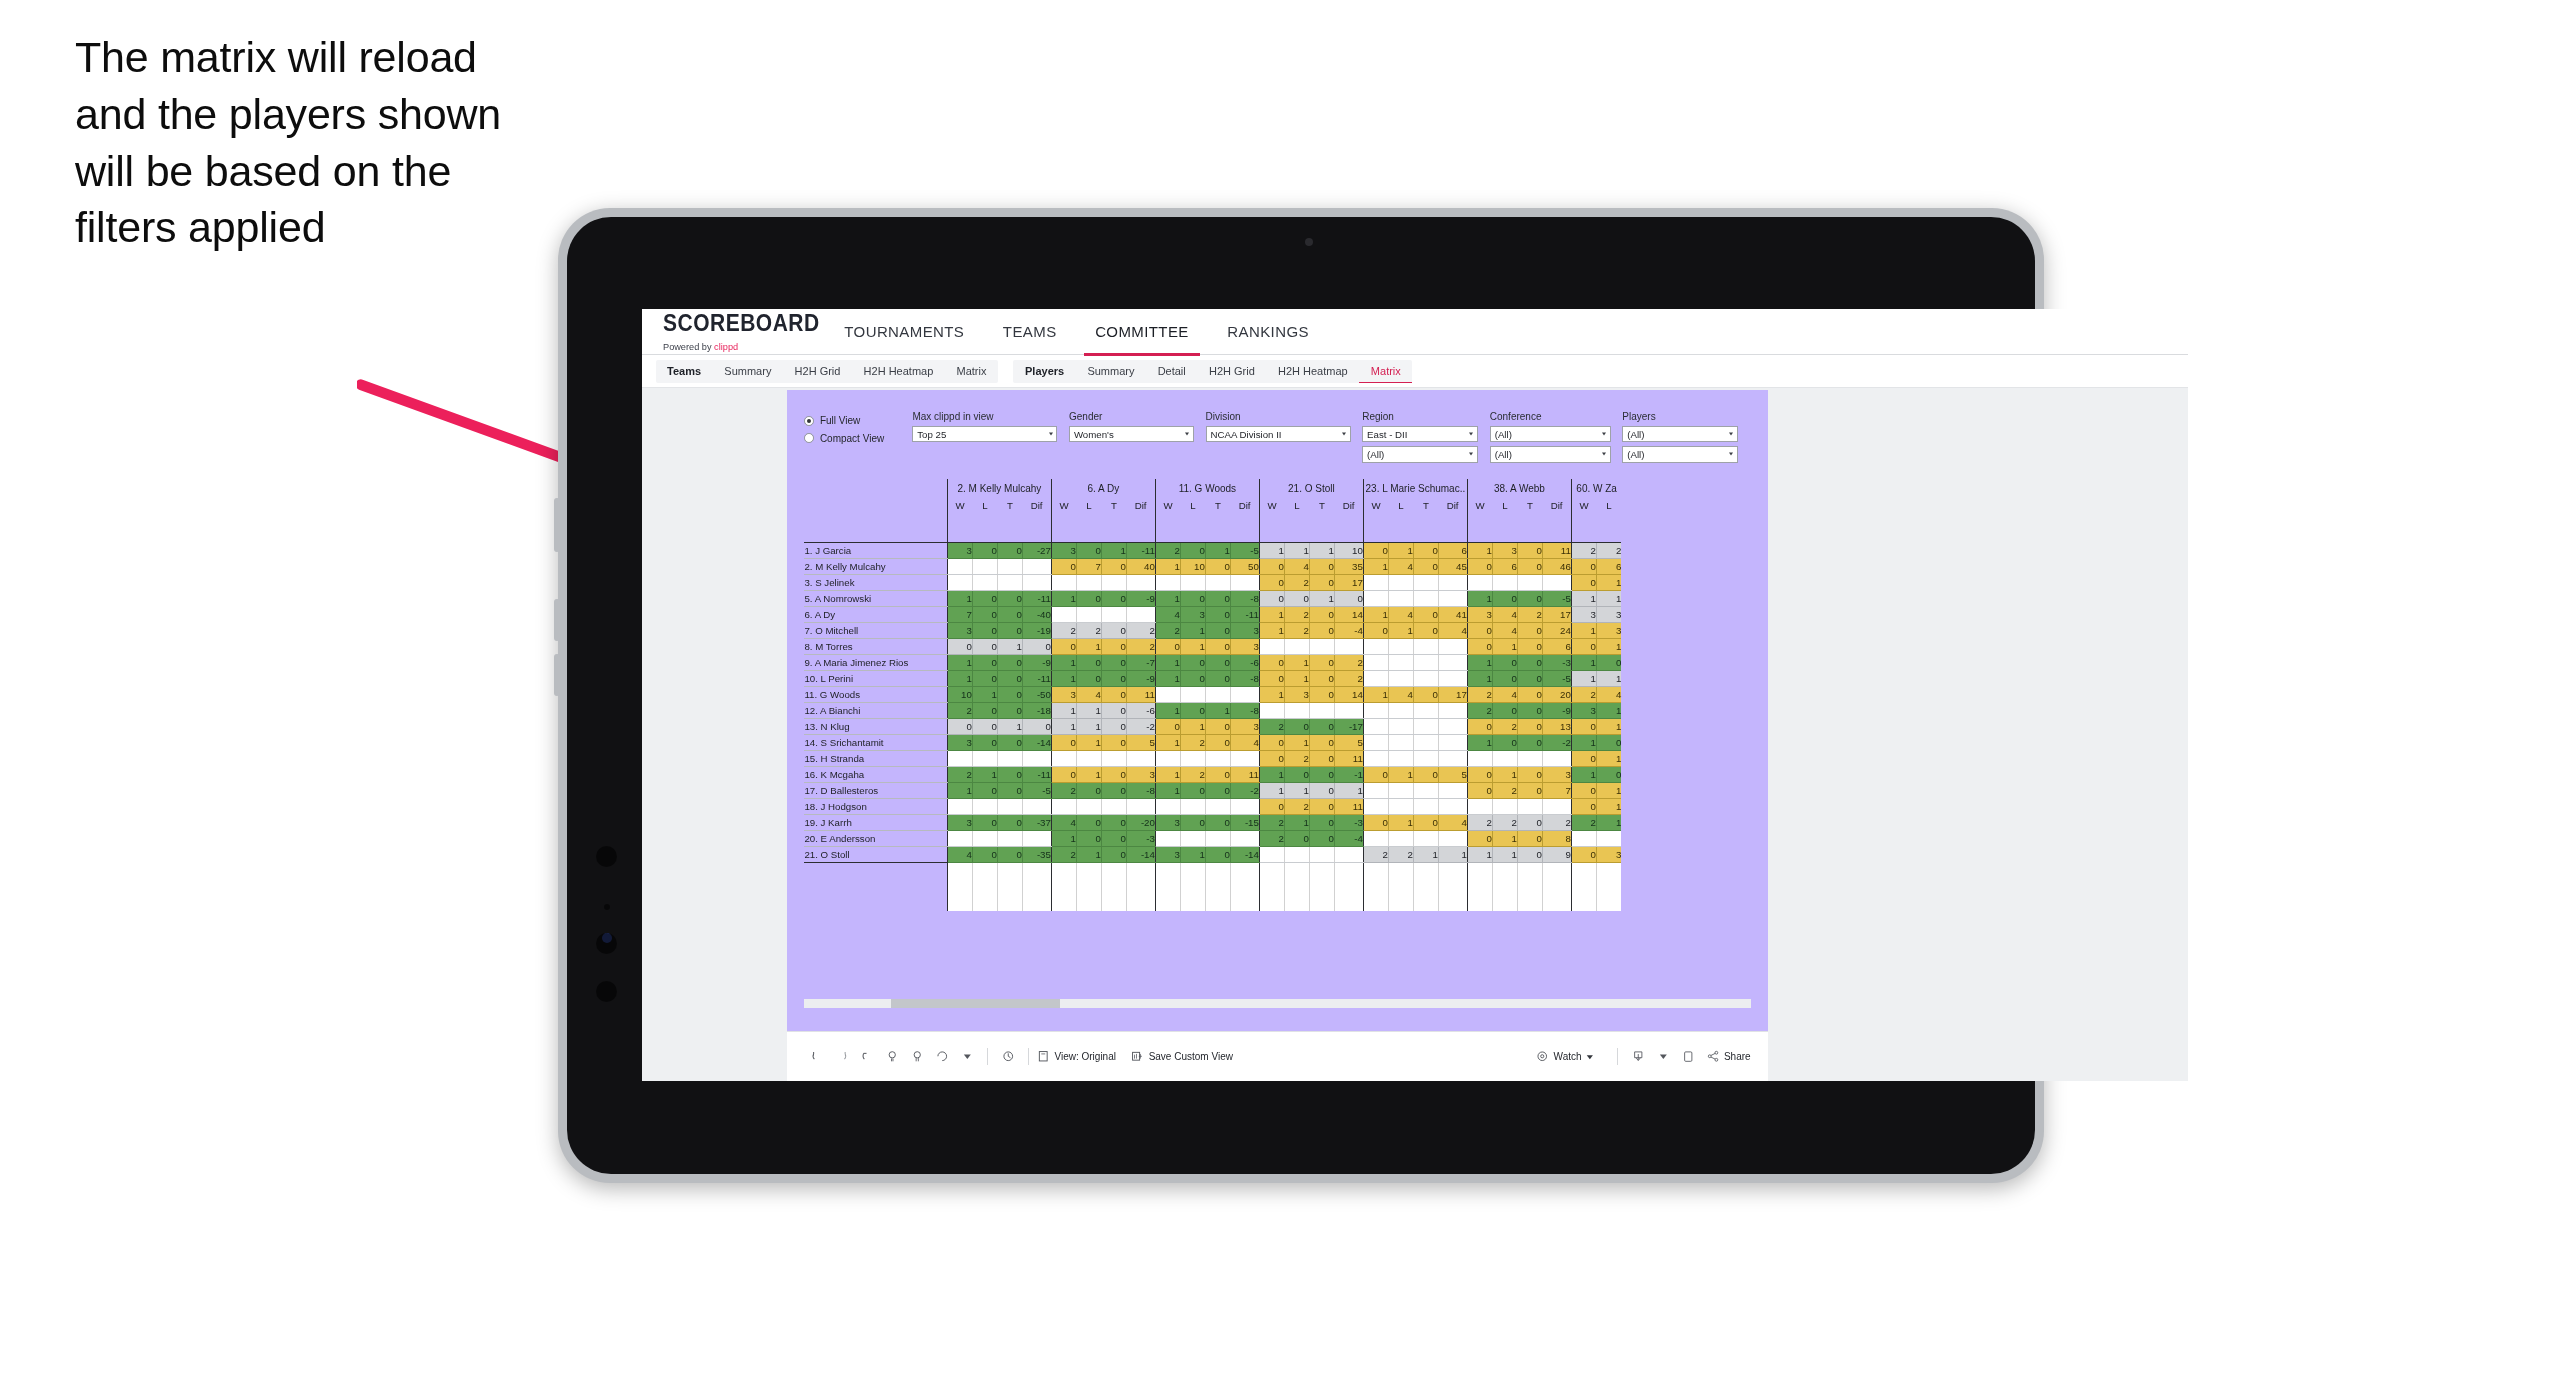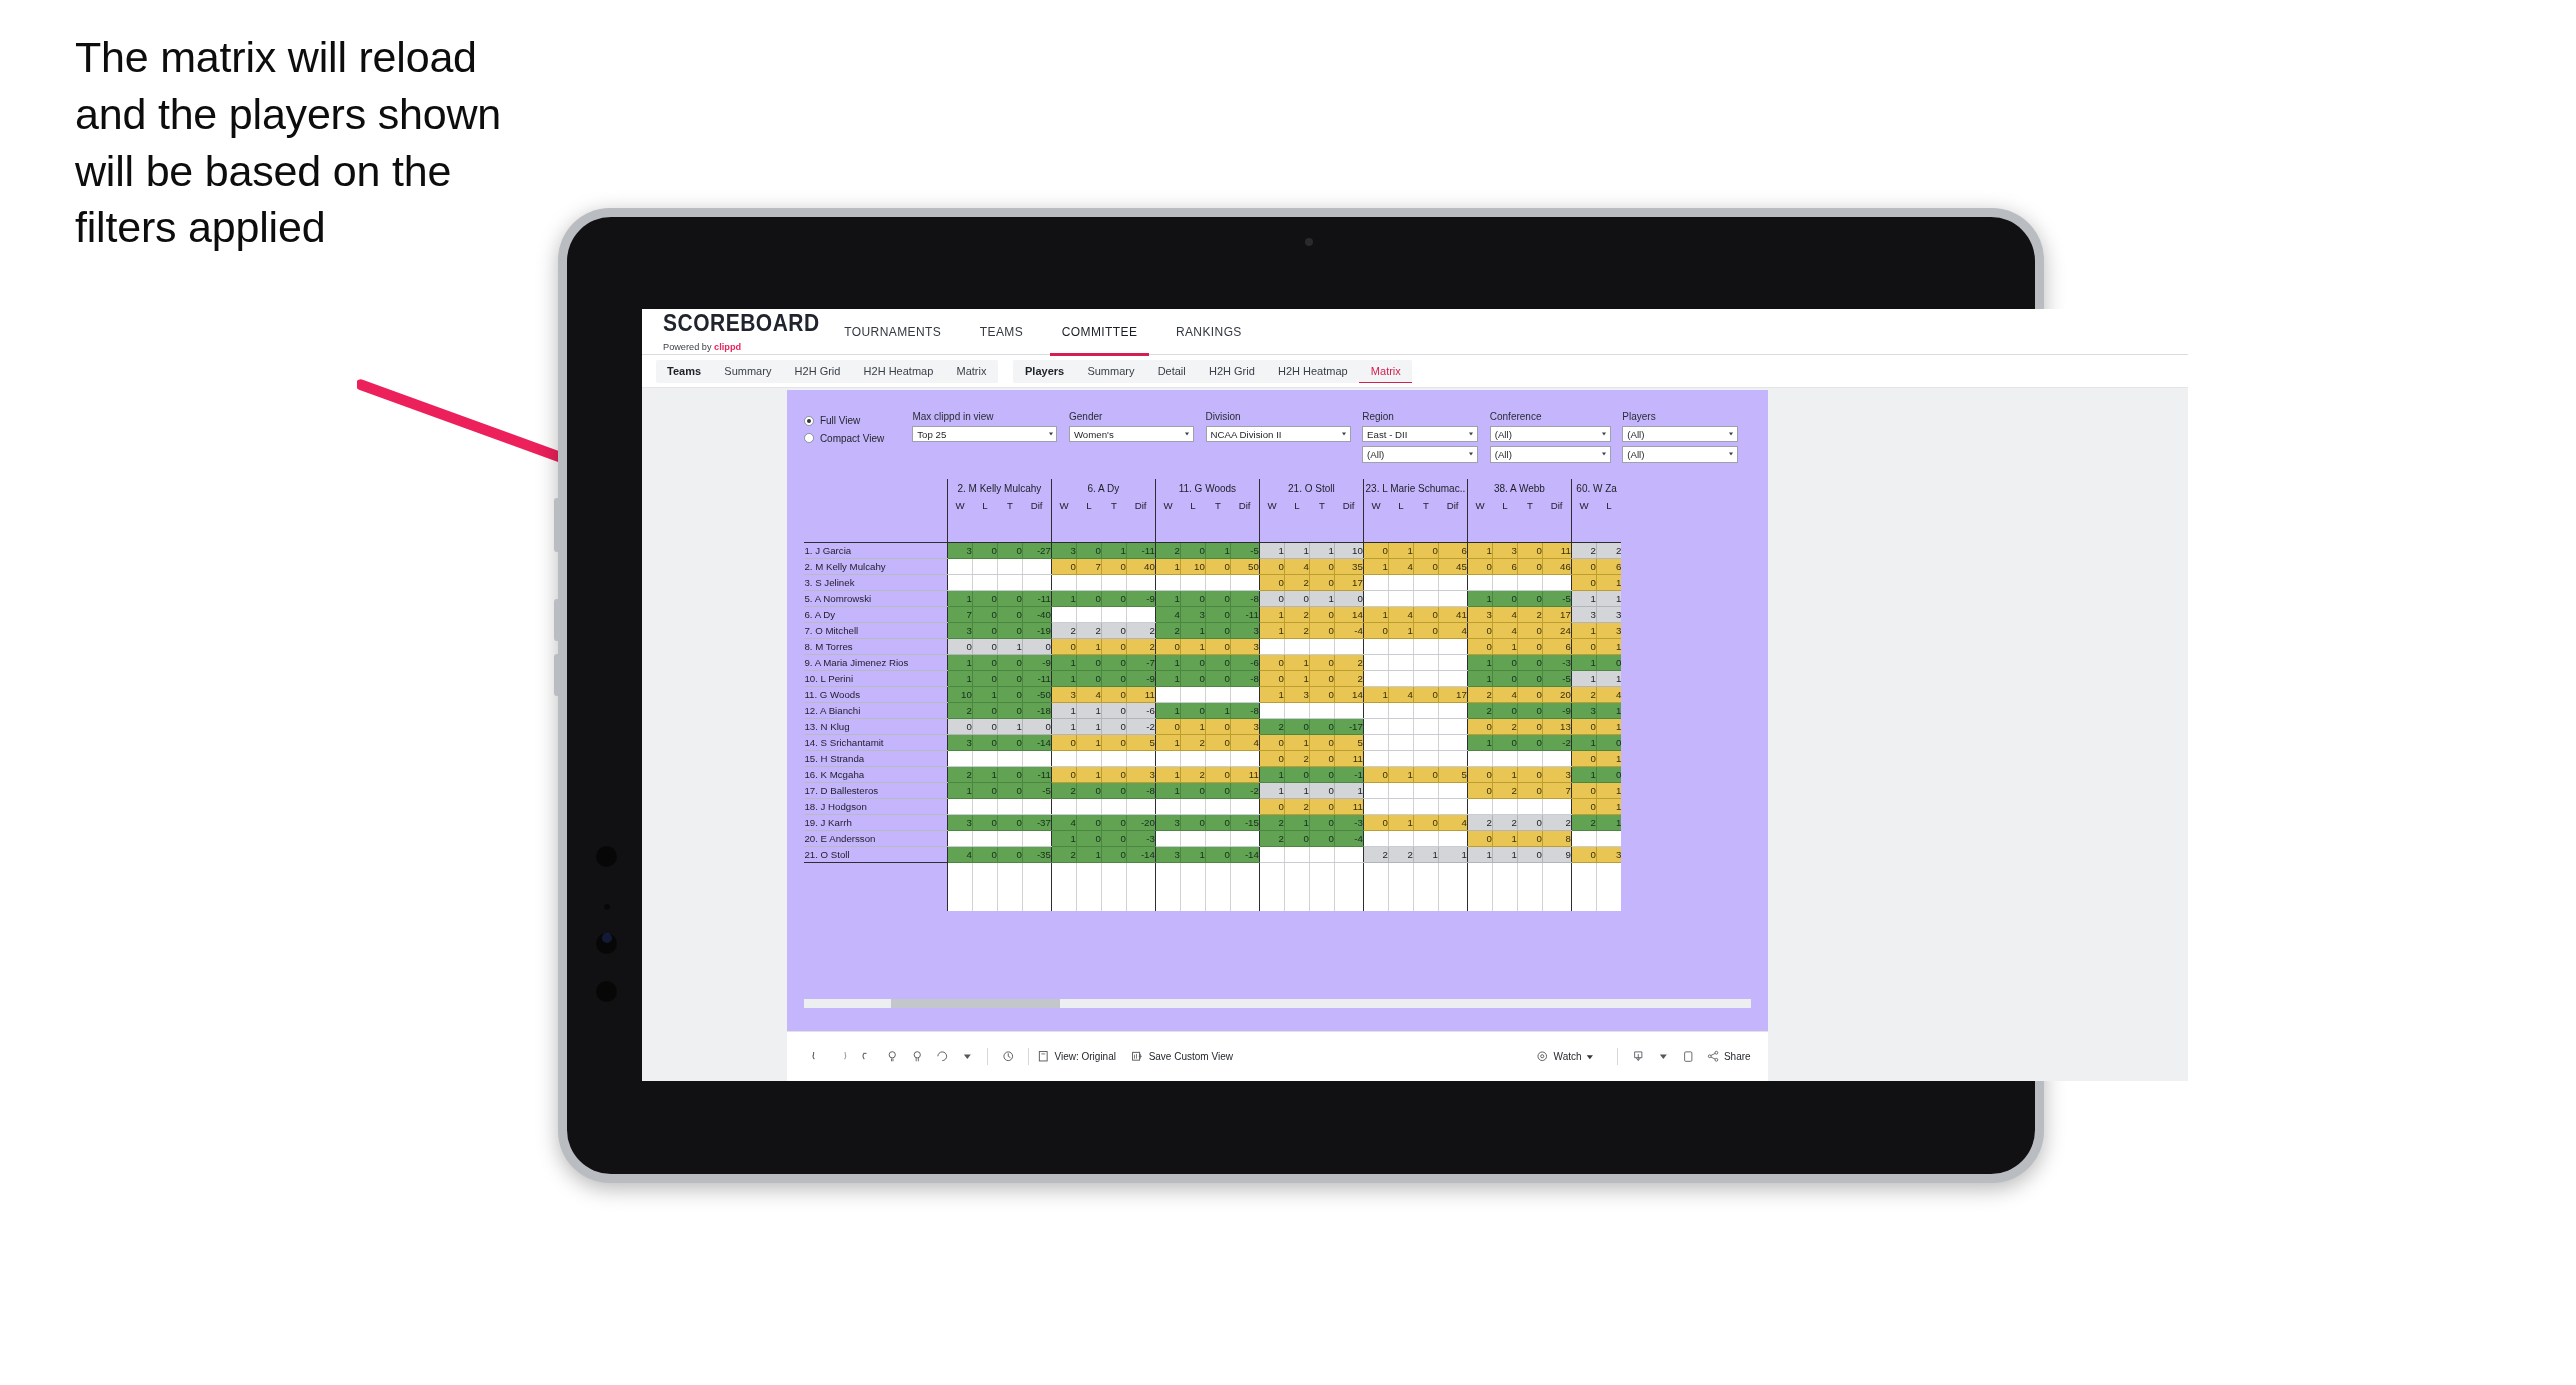--- a/index.html
+++ b/index.html
@@ -49,22 +49,22 @@
     background: #eef0f2; overflow: hidden;
   }
 
   
   #topnav { height: 46px; background:#fff; display:flex; align-items:stretch;
             border-bottom: 1.9px solid #d9dbde; }
   #logo-wrap { width: 183px; display:flex; flex-direction:column; justify-content:center; padding-left: 21px; }
   #logo-main { font-size: 21px; font-weight: 800; letter-spacing: 0.5px; color:#20242e;
                font-family:"Liberation Sans", sans-serif; transform: scaleY(1.18); transform-origin: left center; }
   #logo-sub { font-size: 9.2px; color:#3b3f49; margin-top:6.8px; }
-  #logo-sub .brand { color:#e8255d; font-weight:700; }
-  .topnav-item { display:flex; align-items:center; padding: 0 19.3px; font-size: 12px; color:#33373f;
+  #logo-sub .brand { color:#e8255d; font-weight:400; }
+  .topnav-item { display:flex; align-items:center; padding: 0 19.3px; font-size: 15px; color:#33373f;
                  letter-spacing: 0.4px; position:relative; }
   .topnav-item.active { color:#1b1e25; }
   .topnav-item.active::after {
     content:""; position:absolute; left:7.7px; right:7.7px; bottom:-1.9px; height:2.9px; background:#d41f52;
   }
 
   
   #subnav { height: 33px; background:#fff; display:flex; align-items:center;
             padding-left: 13.5px; border-bottom: 1px solid #e2e4e7; gap:0; }
   .subgroup { display:flex; align-items:center; background:#f3f4f6; height:23px; border-radius:1.9px; }

